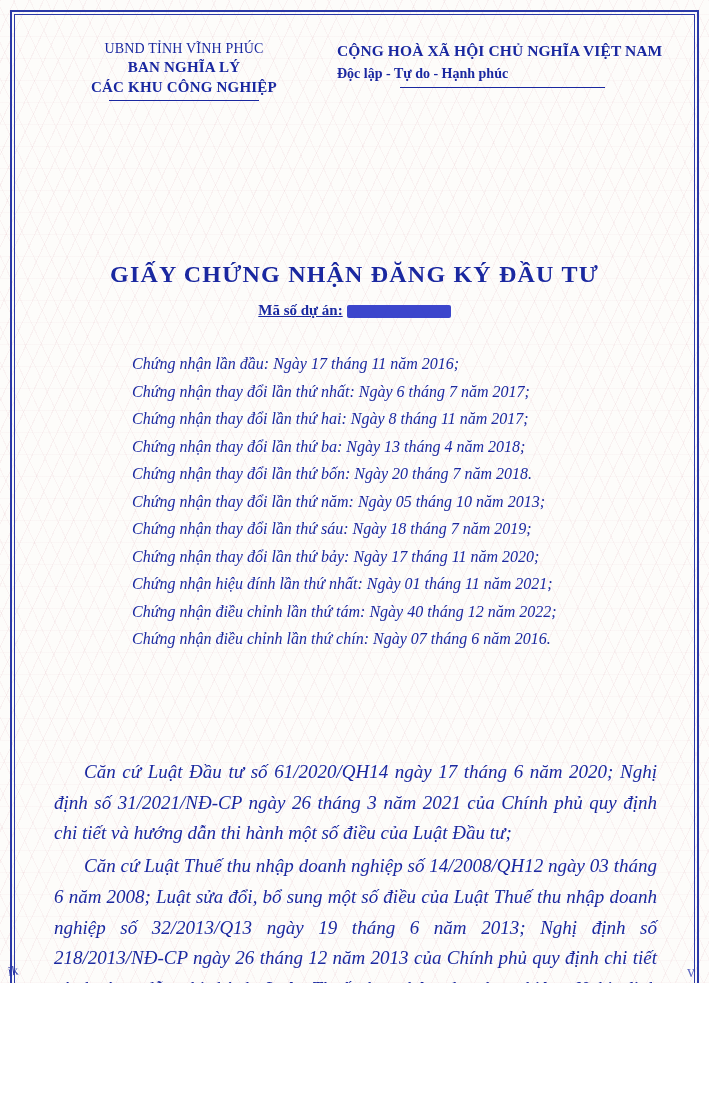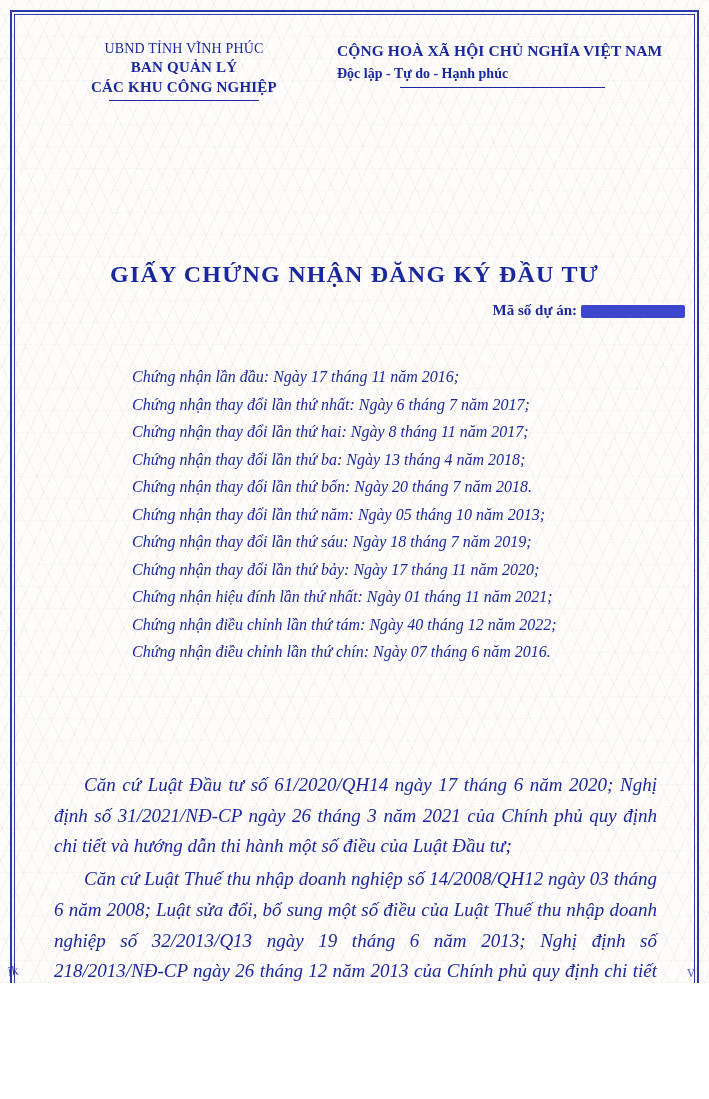--- a/index.html
+++ b/index.html
@@ -104,37 +104,38 @@
     font-size: 24px;
     font-weight: bold;
     letter-spacing: 1.2px;
     margin-top: 46px;
   }
   .project-line {
     margin-top: 14px;
     font-size: 15px;
     font-weight: bold;
     display: flex;
-    justify-content: flex-end;
+    justify-content: center;
     align-items: center;
     gap: 4px;
+    text-decoration: underline;
   }
   .redaction {
     display: inline-block;
     width: 104px;
     height: 13px;
     background: #2b36c8;
     border-radius: 2px;
     position: relative;
     top: 1px;
     opacity: 0.92;
   }
   
   .cert-list {
-    margin-top: 44px;
+    margin-top: 31px;
     padding-left: 108px;
     font-style: italic;
     font-size: 16px;
     line-height: 1.72;
   }
   .cert-list div { white-space: nowrap; }
   
   .legal {
     margin-top: 104px;
     padding: 0 28px 0 30px;
@@ -185,21 +186,21 @@
 <div class="page">
   <div class="watermark"></div>
   <div class="border-outer"></div>
   <div class="border-inner"></div>
 
   <div class="content">
 
     <div class="header">
       <div class="hdr-left">
         <div class="l1">UBND TỈNH VĨNH PHÚC</div>
-        <div class="l2">BAN QUẢN LÝ</div>
+        <div class="l2">BAN NGHĨA LÝ</div>
         <div class="l3">CÁC KHU CÔNG NGHIỆP</div>
         <div class="rule"></div>
       </div>
       <div class="hdr-right">
         <div class="l1">CỘNG HOÀ XÃ HỘI CHỦ NGHĨA VIỆT NAM</div>
         <div class="l2">Độc lập - Tự do - Hạnh phúc</div>
         <div class="rule"></div>
       </div>
     </div>
 

